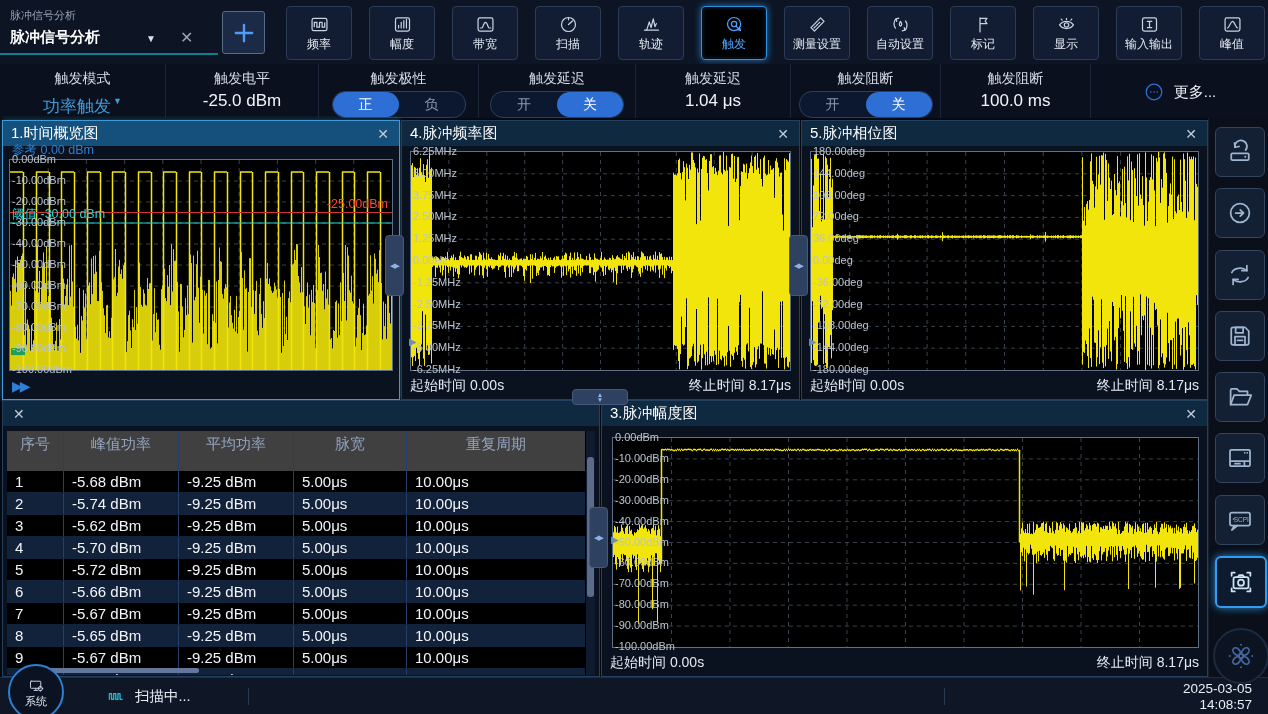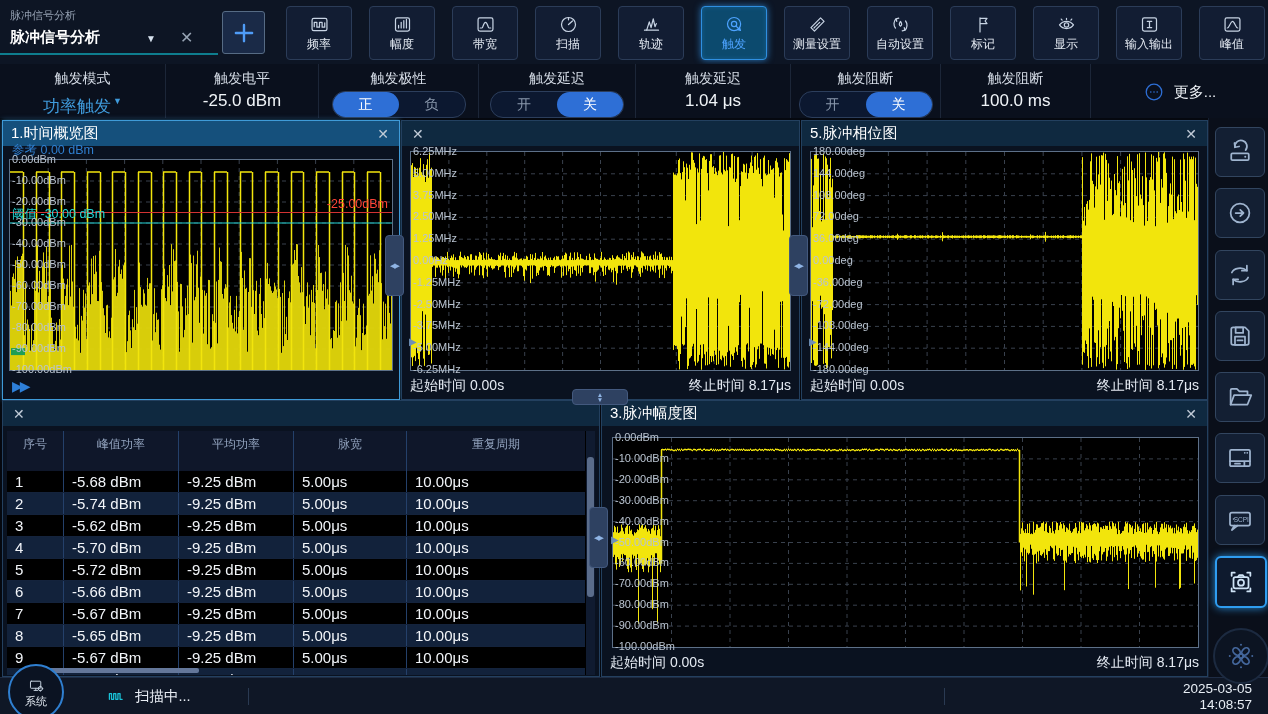--- a/index.html
+++ b/index.html
@@ -12,21 +12,21 @@
   .t-small{position:absolute;left:10px;top:8px;font-size:11px;color:#97a3b4;}
   .t-main{position:absolute;left:10px;top:28px;font-size:15px;font-weight:bold;color:#fff;}
   .caret{position:absolute;left:146px;top:33px;font-size:10px;color:#d7e2ee;}
   .tclose{position:absolute;left:180px;top:28px;font-size:16px;color:#97a4b4;cursor:pointer;}
   .addbtn{position:absolute;left:222px;top:11px;width:41px;height:41px;background:#1a2a47;border:1px solid #566b84;border-radius:3px;display:flex;align-items:center;justify-content:center;color:#4f9cf7;}
   .addbtn .ai{width:26px;height:26px;}
   #toolbar{position:absolute;left:286px;top:6px;height:54px;display:flex;gap:17px;}
   .tbtn{width:64px;height:52px;background:#121d33;border:1px solid #2b3c58;border-radius:4px;display:flex;flex-direction:column;align-items:center;justify-content:center;gap:1px;cursor:pointer;flex:none;}
   .tbtn .ticon{width:21px;height:21px;color:#c8d4e4;}
   .tbtn .tlabel{font-size:12px;color:#e4eaf2;white-space:nowrap;}
-  .tbtn.active{border-color:#2f8fe0;background:#0c4a6e;box-shadow:0 0 7px rgba(47,143,224,.8),inset 0 0 5px rgba(47,143,224,.3);}
+  .tbtn.active{border-color:#2f8fe0;background:#000000;box-shadow:0 0 7px rgba(47,143,224,.8),inset 0 0 5px rgba(47,143,224,.3);}
   .tbtn.active .tlabel,.tbtn.active .ticon{color:#4da3ff;}
   
   #trigbar{position:absolute;left:0;top:64px;width:1268px;height:54px;background:#0a101d;display:grid;grid-template-columns:165px 153px 160px 157px 155px 150px 150px 1fr;border-bottom:1px solid #04070d;}
   .tsec{position:relative;text-align:center;padding-top:6px;}
   .tsec+.tsec{border-left:1px solid #1c2638;}
   .tlab{font-size:14px;color:#d5dce6;line-height:16px;}
   .tval{font-size:17px;color:#f0f4f8;margin-top:5px;line-height:20px;}
   .tval.blue{color:#3f9bdc;}
   .ddc{color:#3f9bdc;font-size:9px;vertical-align:8px;margin-left:2px;}
   .tgl{width:132px;height:25px;border:1px solid #2c3e5c;border-radius:13px;background:#0c1830;display:flex;margin:5px auto 0;cursor:pointer;}
@@ -53,21 +53,21 @@
   #p3 .plot{left:10px;right:8px;top:36px;bottom:28px;}
   .pfoot{position:absolute;left:8px;right:8px;bottom:4px;display:flex;justify-content:space-between;font-size:14px;color:#e3e9f1;}
   svg.chart{position:absolute;left:0;top:0;}
   .tick{position:absolute;left:2px;font-size:11px;color:#b9c3cf;line-height:13px;white-space:nowrap;z-index:3;}
   .anno{position:absolute;font-size:12.5px;line-height:14px;z-index:3;white-space:nowrap;}
   .pmark{position:absolute;left:9px;bottom:5px;color:#2e7fd8;font-size:14px;letter-spacing:-3px;z-index:4;font-weight:bold;}
   .emark{position:absolute;left:-2px;font-size:10px;color:#6f90b8;z-index:4;line-height:10px;}
   
   .tablewrap{position:absolute;left:4px;right:4px;top:30px;bottom:1px;overflow:hidden;background:#000;}
   .trow{display:grid;grid-template-columns:57px 115px 115px 113px 1fr;height:21px;line-height:21px;margin-right:10px;}
-  .trow.thead{height:40px;line-height:26px;background:#0f172a;color:#93a4bf;font-size:12px;}
+  .trow.thead{height:40px;line-height:26px;background:#404040;color:#93a4bf;font-size:15px;}
   .thead .cell{text-align:center;padding-left:0;}
   .cell{padding-left:8px;border-right:1px solid #24406a;overflow:hidden;white-space:nowrap;}
   .cell:last-child{border-right:none;}
   .tdata{font-size:15px;color:#f2f5f9;border-bottom:1px solid #14233c;}
   .tdata.odd{background:#000;}
   .tdata.even{background:#12223b;}
   .vscroll{position:absolute;right:0;top:0;bottom:0;width:9px;background:#101b30;}
   .vthumb{position:absolute;left:1px;right:1px;top:26px;height:140px;background:#5a6c8a;border-radius:3px;}
   .hscroll{position:absolute;left:26px;bottom:2px;width:166px;height:5px;background:#64779a;border-radius:2px;z-index:5;}
   
@@ -308,20 +308,21 @@
           <div class="tick" style="top: 140px;">-70.00dBm</div>
           <div class="tick" style="top: 161px;">-80.00dBm</div>
           <div class="tick" style="top: 182px;">-90.00dBm</div>
           <div class="tick" style="top: 203px;">-100.00dBm</div>
         </div>
     <span class="pmark">▶▶</span>
       </div>
 
     <div class="panel" id="p4">
       <div class="phead">
+        <span class="ptitle">4.脉冲频率图</span>
         <span class="pclose">✕</span>
       </div>
       <div class="plot">
           <svg class="chart" width="379" height="218" viewBox="0 0 379 218">
             <path d="M37.9 0V218M75.8 0V218M113.7 0V218M151.6 0V218M189.5 0V218M227.4 0V218M265.3 0V218M303.2 0V218M341.1 0V218M0 21.8H379M0 43.6H379M0 65.4H379M0 87.2H379M0 109.0H379M0 130.8H379M0 152.6H379M0 174.4H379M0 196.2H379" stroke="#39414d" fill="none" stroke-width="1" stroke-dasharray="4 4"></path>
             <path d="M0.5 13.2L0.5 205.3M1.5 11.1L1.5 214.0M2.5 24.9L2.5 205.3M3.5 14.9L3.5 203.9M4.5 15.7L4.5 209.1M5.5 22.7L5.5 195.8M6.5 16.3L6.5 201.2M7.5 23.6L7.5 207.1M8.5 15.7L8.5 213.8M9.5 6.2L9.5 199.6M10.5 20.2L10.5 192.5M11.5 22.7L11.5 159.2M12.5 12.1L12.5 206.6M13.5 23.2L13.5 213.9M14.5 30.0L14.5 162.6M15.5 12.8L15.5 198.3M16.5 7.2L16.5 193.4M17.5 25.8L17.5 203.0M18.5 0.4L18.5 202.5M19.5 17.5L19.5 192.3M20.5 15.7L20.5 211.5M21.5 105.4L21.5 114.9M22.5 107.9L22.5 113.5M23.5 104.7L23.5 113.6M24.5 106.9L24.5 124.9M25.5 104.7L25.5 115.6M26.5 105.1L26.5 115.8M27.5 105.8L27.5 113.4M28.5 107.3L28.5 115.5M29.5 108.1L29.5 120.6M30.5 105.8L30.5 113.5M31.5 104.8L31.5 123.6M32.5 105.0L32.5 118.1M33.5 106.1L33.5 113.5M34.5 104.4L34.5 126.3M35.5 108.0L35.5 113.6M36.5 99.9L36.5 114.9M37.5 106.9L37.5 120.9M38.5 108.1L38.5 114.4M39.5 106.0L39.5 118.5M40.5 103.6L40.5 114.7M41.5 105.5L41.5 115.3M42.5 102.3L42.5 124.8M43.5 108.1L43.5 115.8M44.5 105.3L44.5 119.8M45.5 108.1L45.5 116.6M46.5 107.9L46.5 121.9M47.5 108.1L47.5 126.4M48.5 103.8L48.5 122.5M49.5 99.7L49.5 113.4M50.5 105.0L50.5 115.4M51.5 105.7L51.5 113.4M52.5 106.3L52.5 114.3M53.5 103.5L53.5 115.6M54.5 105.1L54.5 115.2M55.5 107.4L55.5 116.0M56.5 104.0L56.5 114.7M57.5 104.5L57.5 113.4M58.5 107.9L58.5 122.2M59.5 102.3L59.5 113.8M60.5 102.2L60.5 120.5M61.5 108.0L61.5 113.5M62.5 107.7L62.5 113.5M63.5 108.0L63.5 123.6M64.5 103.6L64.5 117.7M65.5 103.8L65.5 115.3M66.5 107.7L66.5 113.9M67.5 104.7L67.5 113.4M68.5 100.0L68.5 123.2M69.5 101.4L69.5 113.4M70.5 103.0L70.5 114.2M71.5 108.0L71.5 123.4M72.5 100.6L72.5 126.2M73.5 106.3L73.5 115.8M74.5 107.8L74.5 113.5M75.5 100.5L75.5 117.3M76.5 107.7L76.5 124.8M77.5 102.0L77.5 114.3M78.5 106.4L78.5 115.3M79.5 106.9L79.5 113.6M80.5 105.2L80.5 116.1M81.5 107.1L81.5 117.6M82.5 107.5L82.5 116.7M83.5 107.3L83.5 116.3M84.5 108.0L84.5 114.1M85.5 108.1L85.5 113.5M86.5 107.9L86.5 114.0M87.5 102.8L87.5 118.1M88.5 104.1L88.5 115.2M89.5 100.7L89.5 114.8M90.5 108.1L90.5 113.6M91.5 104.1L91.5 113.5M92.5 100.9L92.5 113.6M93.5 106.8L93.5 120.0M94.5 102.8L94.5 125.6M95.5 107.7L95.5 114.7M96.5 103.8L96.5 113.4M97.5 108.0L97.5 115.8M98.5 106.5L98.5 125.1M99.5 108.0L99.5 113.5M100.5 108.1L100.5 125.0M101.5 104.4L101.5 114.5M102.5 103.7L102.5 120.8M103.5 99.9L103.5 117.3M104.5 105.5L104.5 115.4M105.5 101.1L105.5 113.5M106.5 106.4L106.5 119.3M107.5 107.8L107.5 119.2M108.5 107.3L108.5 113.5M109.5 106.7L109.5 113.5M110.5 106.4L110.5 113.9M111.5 108.1L111.5 115.4M112.5 106.6L112.5 124.1M113.5 107.1L113.5 128.7M114.5 106.9L114.5 117.4M115.5 103.8L115.5 118.5M116.5 104.7L116.5 113.7M117.5 108.0L117.5 114.0M118.5 107.9L118.5 113.6M119.5 102.0L119.5 131.1M120.5 106.9L120.5 113.4M121.5 102.5L121.5 126.7M122.5 108.1L122.5 113.4M123.5 105.9L123.5 113.4M124.5 100.9L124.5 114.1M125.5 108.0L125.5 124.1M126.5 106.6L126.5 120.9M127.5 106.8L127.5 123.0M128.5 107.3L128.5 118.4M129.5 104.3L129.5 115.4M130.5 106.3L130.5 115.5M131.5 100.0L131.5 114.6M132.5 108.1L132.5 118.6M133.5 104.7L133.5 114.0M134.5 103.5L134.5 113.9M135.5 106.6L135.5 115.0M136.5 108.1L136.5 123.5M137.5 105.8L137.5 123.0M138.5 107.9L138.5 124.1M139.5 105.4L139.5 115.0M140.5 108.0L140.5 113.4M141.5 108.1L141.5 114.5M142.5 106.2L142.5 114.2M143.5 104.7L143.5 120.9M144.5 107.8L144.5 115.9M145.5 103.9L145.5 114.6M146.5 104.6L146.5 114.2M147.5 104.3L147.5 113.9M148.5 107.7L148.5 113.4M149.5 108.1L149.5 114.7M150.5 107.2L150.5 125.7M151.5 103.7L151.5 114.4M152.5 106.6L152.5 123.8M153.5 103.0L153.5 113.8M154.5 100.6L154.5 114.5M155.5 101.6L155.5 123.2M156.5 108.1L156.5 113.6M157.5 108.1L157.5 119.3M158.5 104.2L158.5 117.0M159.5 100.6L159.5 125.6M160.5 108.0L160.5 114.8M161.5 105.9L161.5 121.9M162.5 108.1L162.5 114.4M163.5 100.3L163.5 118.0M164.5 107.9L164.5 118.7M165.5 106.7L165.5 123.9M166.5 100.3L166.5 113.6M167.5 105.0L167.5 121.6M168.5 107.5L168.5 113.4M169.5 102.1L169.5 123.8M170.5 106.5L170.5 115.9M171.5 106.7L171.5 120.3M172.5 107.2L172.5 114.1M173.5 107.9L173.5 113.4M174.5 107.7L174.5 113.4M175.5 103.9L175.5 113.7M176.5 108.1L176.5 113.4M177.5 108.1L177.5 113.4M178.5 101.6L178.5 121.2M179.5 105.0L179.5 121.1M180.5 108.1L180.5 115.3M181.5 107.5L181.5 115.5M182.5 108.0L182.5 123.2M183.5 101.4L183.5 120.1M184.5 105.8L184.5 129.6M185.5 106.8L185.5 119.8M186.5 106.9L186.5 118.6M187.5 107.7L187.5 117.6M188.5 107.8L188.5 113.4M189.5 106.0L189.5 114.6M190.5 99.9L190.5 115.7M191.5 108.0L191.5 119.7M192.5 107.6L192.5 124.0M193.5 105.4L193.5 113.9M194.5 106.9L194.5 122.9M195.5 108.0L195.5 115.0M196.5 107.5L196.5 113.7M197.5 107.7L197.5 117.6M198.5 105.8L198.5 118.2M199.5 106.1L199.5 116.4M200.5 108.0L200.5 120.3M201.5 103.2L201.5 118.1M202.5 105.9L202.5 130.1M203.5 107.3L203.5 115.7M204.5 106.9L204.5 119.1M205.5 104.4L205.5 132.7M206.5 103.3L206.5 121.3M207.5 105.2L207.5 113.8M208.5 105.6L208.5 113.7M209.5 106.7L209.5 113.9M210.5 107.2L210.5 121.1M211.5 102.1L211.5 113.5M212.5 108.1L212.5 117.8M213.5 104.0L213.5 113.8M214.5 106.2L214.5 113.5M215.5 100.8L215.5 116.6M216.5 108.1L216.5 118.9M217.5 99.5L217.5 115.0M218.5 100.6L218.5 117.2M219.5 107.8L219.5 114.6M220.5 102.9L220.5 125.9M221.5 105.2L221.5 120.4M222.5 100.2L222.5 116.9M223.5 107.1L223.5 113.4M224.5 104.6L224.5 113.5M225.5 108.0L225.5 114.7M226.5 104.1L226.5 115.3M227.5 104.6L227.5 119.5M228.5 108.1L228.5 121.8M229.5 105.4L229.5 124.8M230.5 99.4L230.5 115.9M231.5 100.5L231.5 120.6M232.5 101.5L232.5 113.8M233.5 104.2L233.5 114.3M234.5 104.2L234.5 117.3M235.5 107.8L235.5 113.4M236.5 104.1L236.5 118.8M237.5 107.8L237.5 113.6M238.5 104.5L238.5 114.2M239.5 103.6L239.5 119.5M240.5 107.2L240.5 114.7M241.5 108.1L241.5 117.8M242.5 102.8L242.5 119.4M243.5 106.7L243.5 113.6M244.5 99.5L244.5 120.7M245.5 107.4L245.5 113.6M246.5 103.6L246.5 113.4M247.5 108.0L247.5 117.7M248.5 100.1L248.5 125.9M249.5 102.1L249.5 116.7M250.5 101.4L250.5 113.5M251.5 105.0L251.5 122.7M252.5 107.9L252.5 113.4M253.5 104.8L253.5 126.1M254.5 108.0L254.5 116.2M255.5 105.3L255.5 118.5M256.5 105.4L256.5 113.4M257.5 107.9L257.5 114.0M258.5 104.6L258.5 116.1M259.5 108.1L259.5 114.7M260.5 104.9L260.5 121.3M261.5 108.1L261.5 118.9M262.5 20.6L262.5 197.9M263.5 22.6L263.5 193.1M264.5 22.5L264.5 194.0M265.5 23.3L265.5 193.8M266.5 21.4L266.5 197.2M267.5 8.0L267.5 209.0M268.5 6.5L268.5 217.4M269.5 21.0L269.5 202.0M270.5 27.4L270.5 164.6M271.5 20.1L271.5 192.2M272.5 9.3L272.5 193.6M273.5 15.2L273.5 192.7M274.5 48.4L274.5 175.1M275.5 11.6L275.5 146.4M276.5 15.7L276.5 217.1M277.5 27.0L277.5 213.9M278.5 12.8L278.5 206.5M279.5 17.7L279.5 205.5M280.5 0.3L280.5 204.0M281.5 0.5L281.5 194.5M282.5 8.0L282.5 191.8M283.5 10.8L283.5 209.4M284.5 15.4L284.5 213.7M285.5 72.1L285.5 157.0M286.5 16.5L286.5 210.7M287.5 20.5L287.5 209.3M288.5 1.4L288.5 202.9M289.5 68.5L289.5 192.8M290.5 16.9L290.5 217.7M291.5 5.8L291.5 206.2M292.5 3.9L292.5 192.2M293.5 4.4L293.5 202.3M294.5 7.9L294.5 213.4M295.5 7.1L295.5 199.7M296.5 21.1L296.5 213.2M297.5 38.4L297.5 145.4M298.5 9.0L298.5 212.2M299.5 2.2L299.5 204.0M300.5 2.2L300.5 210.1M301.5 15.2L301.5 204.3M302.5 14.0L302.5 209.3M303.5 21.8L303.5 198.7M304.5 15.8L304.5 202.8M305.5 19.7L305.5 213.0M306.5 23.1L306.5 146.7M307.5 18.7L307.5 212.3M308.5 3.6L308.5 198.7M309.5 3.2L309.5 207.1M310.5 20.6L310.5 208.3M311.5 22.4L311.5 203.6M312.5 0.0L312.5 205.5M313.5 17.7L313.5 214.3M314.5 19.2L314.5 204.1M315.5 3.6L315.5 213.3M316.5 18.3L316.5 200.2M317.5 74.1L317.5 173.9M318.5 14.9L318.5 198.7M319.5 15.7L319.5 214.8M320.5 2.1L320.5 202.4M321.5 1.6L321.5 204.0M322.5 26.6L322.5 207.9M323.5 4.0L323.5 200.8M324.5 30.0L324.5 195.3M325.5 26.7L325.5 199.6M326.5 5.3L326.5 203.0M327.5 4.9L327.5 193.2M328.5 68.2L328.5 150.2M329.5 34.1L329.5 142.9M330.5 19.3L330.5 209.0M331.5 20.1L331.5 214.8M332.5 11.8L332.5 205.7M333.5 12.6L333.5 207.7M334.5 20.6L334.5 216.7M335.5 11.6L335.5 192.5M336.5 26.7L336.5 191.3M337.5 21.2L337.5 199.4M338.5 16.2L338.5 155.8M339.5 10.4L339.5 215.1M340.5 3.6L340.5 216.9M341.5 13.9L341.5 212.9M342.5 21.0L342.5 210.1M343.5 4.9L343.5 195.2M344.5 3.5L344.5 215.4M345.5 17.7L345.5 212.4M346.5 1.1L346.5 197.3M347.5 15.7L347.5 194.3M348.5 21.9L348.5 206.8M349.5 7.1L349.5 191.5M350.5 27.0L350.5 191.6M351.5 34.3L351.5 139.3M352.5 5.7L352.5 193.2M353.5 3.6L353.5 211.5M354.5 21.7L354.5 211.8M355.5 23.3L355.5 216.5M356.5 22.5L356.5 195.4M357.5 8.0L357.5 202.6M358.5 21.7L358.5 195.9M359.5 13.5L359.5 203.8M360.5 17.8L360.5 196.9M361.5 17.3L361.5 202.1M362.5 16.1L362.5 202.8M363.5 45.7L363.5 177.7M364.5 8.8L364.5 207.2M365.5 6.2L365.5 198.1M366.5 10.4L366.5 195.9M367.5 15.5L367.5 215.9M368.5 24.5L368.5 197.7M369.5 20.9L369.5 149.8M370.5 20.4L370.5 205.8M371.5 62.5L371.5 149.2M372.5 78.5L372.5 205.8M373.5 6.2L373.5 217.4M374.5 18.1L374.5 205.9M375.5 7.1L375.5 204.9M376.5 8.4L376.5 214.4M377.5 9.8L377.5 215.5M378.5 1.2L378.5 209.9" stroke="#f2e50c" fill="none" stroke-width="1"></path>
           </svg>
           <div class="tick" style="top: -7px;">6.25MHz</div>
           <div class="tick" style="top: 14.8px;">5.00MHz</div>
           <div class="tick" style="top: 36.6px;">3.75MHz</div>

